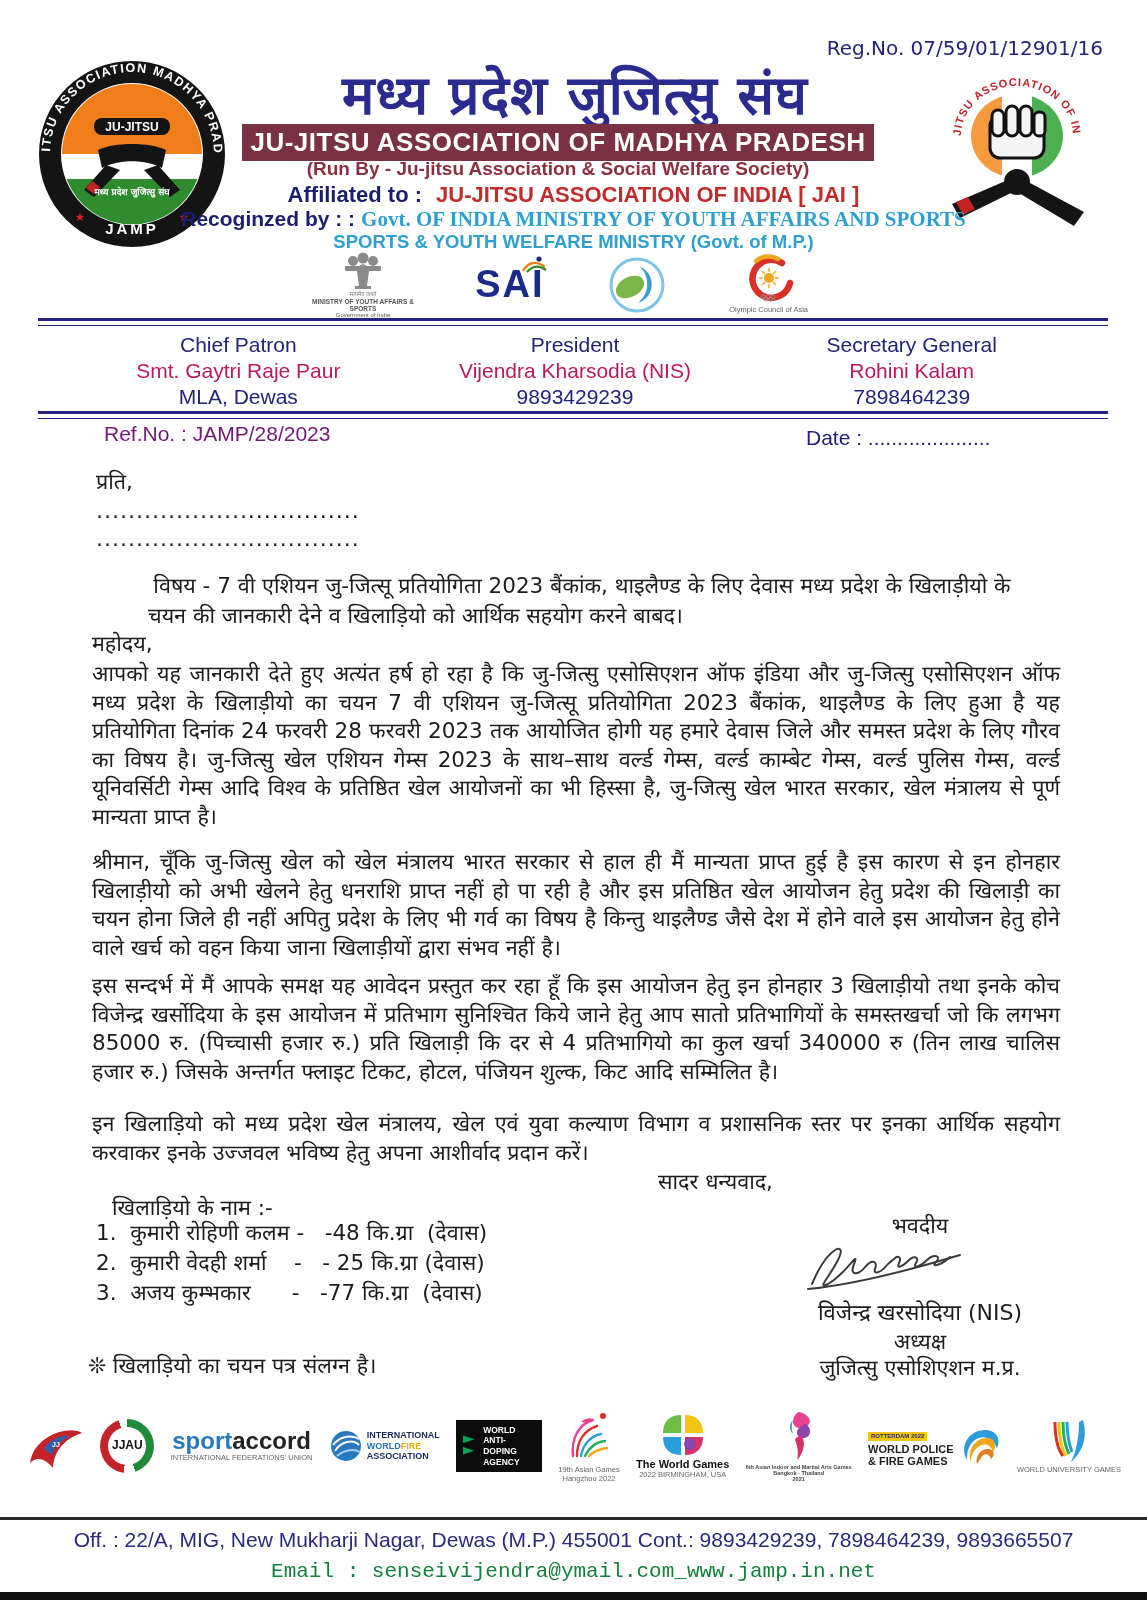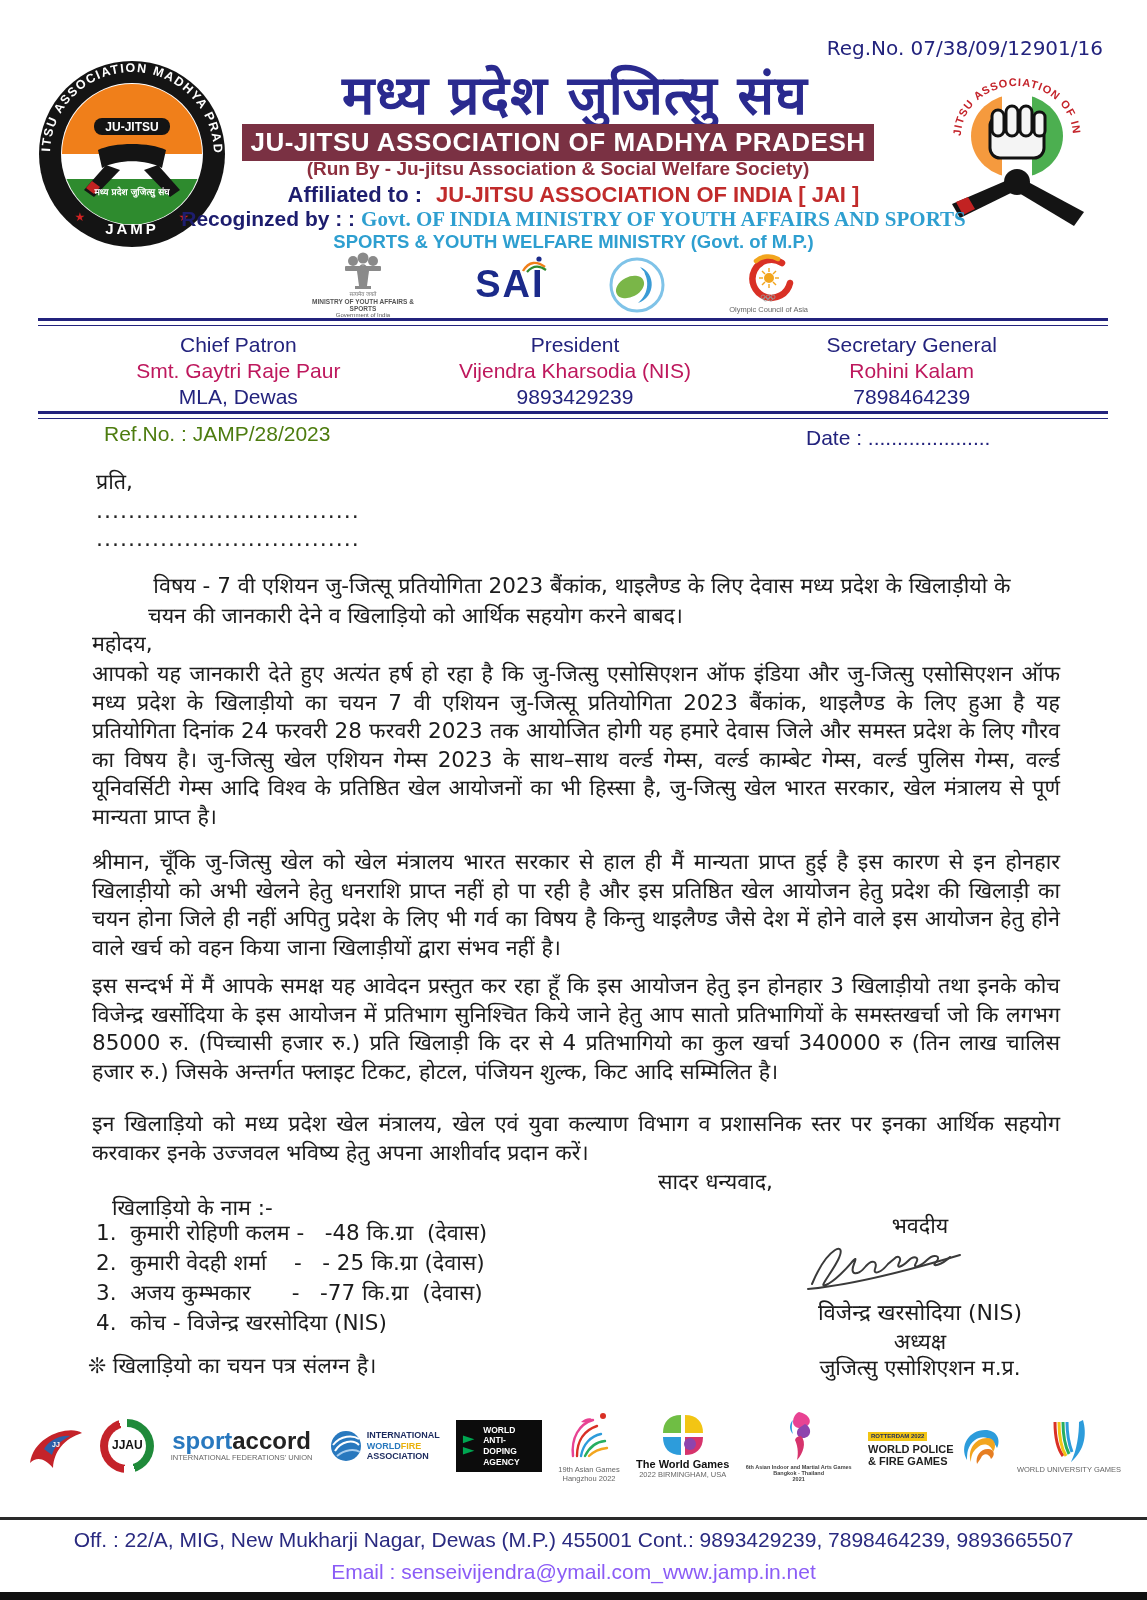--- a/index.html
+++ b/index.html
@@ -37,21 +37,21 @@
   
   .rule-double{left:38px;width:1070px;height:4px;border-top:3px solid #23237d;border-bottom:1px solid #23237d;}
   .r1{top:318px;} .r2{top:411px;}
   
   .officials{top:332px;left:70px;width:1010px;display:flex;font-family:"Liberation Sans",sans-serif;}
   .off-col{flex:1;text-align:center;font-size:21px;line-height:26px;}
   .off-role{color:#23237d;font-weight:400;}
   .off-name{color:#be185d;}
   .off-detail{color:#23237d;}
   
-  .ref-no{top:422px;left:104px;font-size:21px;color:#4d7c0f;font-family:"Liberation Sans",sans-serif;}
+  .ref-no{top:422px;left:104px;font-size:21px;color:#701a75;font-family:"Liberation Sans",sans-serif;}
   .date-lbl{top:426px;left:806px;font-size:21px;color:#23237d;font-family:"Liberation Sans",sans-serif;}
   
   .hi{font-size:21.5px;font-weight:500;color:#1c1c1c;}
   .to-label{top:466px;left:96px;}
   .dots{letter-spacing:1px;font-size:22px;color:#222;}
   .dots1{top:498px;left:96px;} .dots2{top:526px;left:96px;}
   .subject1{top:570px;left:92px;width:980px;text-align:center;}
   .subject2{top:600px;left:148px;width:900px;}
   .salutation{top:628px;left:92px;}
   .para{left:92px;width:968px;text-align:justify;line-height:28.5px;}
@@ -86,30 +86,30 @@
   .wada{width:86px;height:52px;background:#0c0c0c;display:flex;align-items:center;gap:5px;padding:0 5px;box-sizing:border-box;}
   .wada-txt{color:#fff;font-size:8.5px;font-weight:700;line-height:1.25;text-align:left;}
   .wg-cap1{font-size:11px;font-weight:700;color:#111;}
   .wpfg{display:flex;align-items:center;gap:3px;}
   .wpfg-txt{text-align:left;}
   .wpfg-badge{display:inline-block;background:#f2c514;color:#1b2a5e;font-size:6px;font-weight:700;padding:1px 3px;}
   .wpfg-main{font-size:11px;font-weight:700;color:#1f1f1f;line-height:1.15;}
   .footer-rule{top:1517px;left:0;width:1147px;height:3px;background:#2a2a2a;}
   .address{top:1528px;left:0;width:1147px;text-align:center;font-size:21px;color:#2a2a80;
            font-family:"Liberation Sans",sans-serif;}
-  .email{top:1560px;left:0;width:1147px;text-align:center;font-size:21px;color:#8b5cf6;
-         font-family:Liberation Sans, sans-serif;}
+  .email{top:1560px;left:0;width:1147px;text-align:center;font-size:21px;color:#15803d;
+         font-family:Liberation Mono, monospace;}
   .bottom-bar{top:1592px;left:0;width:1147px;height:8px;background:#101010;}
 </style>
 </head>
 <body>
 
 <div class="page">
 
-  <div class="abs reg-no">Reg.No. 07/38/09/12901/16</div>
+  <div class="abs reg-no">Reg.No. 07/59/01/12901/16</div>
 
   <div class="abs" style="top:58px;left:36px;">
     <svg width="192" height="192" viewBox="0 0 192 192">
       <circle cx="96" cy="96" r="93" fill="#141414"></circle>
       <circle cx="96" cy="96" r="71" fill="#ffffff"></circle>
       <path d="M26 96 A70 70 0 0 1 166 96 Z" fill="#f07f1a"></path>
       <path d="M30.5 121 A70 70 0 0 0 161.5 121 Z" fill="#2e8b2e"></path>
       <rect x="58" y="60" width="76" height="17" rx="8" fill="#141414"></rect>
       <text x="96" y="73" font-size="12" font-weight="bold" fill="#ffffff" text-anchor="middle" font-family="Liberation Sans,sans-serif">JU-JITSU</text>
       <path d="M62 92 C78 84 114 84 130 92 L126 110 C110 101 82 101 66 110 Z" fill="#141414"></path>
@@ -270,21 +270,20 @@
   <div class="abs hi para p3">इस सन्दर्भ में मैं आपके समक्ष यह आवेदन प्रस्तुत कर रहा हूँ कि इस आयोजन हेतु इन होनहार 3 खिलाड़ीयो तथा इनके कोच विजेन्द्र खर्सोदिया  के इस आयोजन में प्रतिभाग सुनिश्चित किये जाने हेतु आप सातो प्रतिभागियों के समस्तखर्चा जो कि लगभग 85000 रु. (पिच्चासी हजार रु.) प्रति खिलाड़ी कि दर से 4 प्रतिभागियो का कुल खर्चा 340000 रु (तिन लाख चालिस हजार रु.) जिसके अन्तर्गत फ्लाइट टिकट, होटल, पंजियन शुल्क, किट आदि सम्मिलित है।</div>
   <div class="abs hi para p4">इन खिलाड़ियो को मध्य प्रदेश खेल मंत्रालय, खेल एवं युवा कल्याण विभाग व  प्रशासनिक स्तर पर इनका  आर्थिक सहयोग करवाकर  इनके उज्जवल भविष्य हेतु अपना आशीर्वाद प्रदान करें।</div>
 
   <div class="abs hi thanks">सादर धन्यवाद,</div>
 
   <div class="abs hi players-heading">खिलाड़ियो के नाम :-</div>
   <div class="abs hi players">
     <div class="player-line">1.  कुमारी रोहिणी कलम -   -48 कि.ग्रा  (देवास)</div>
     <div class="player-line">2.  कुमारी वेदही शर्मा    -   - 25 कि.ग्रा (देवास)</div>
     <div class="player-line">3.  अजय कुम्भकार      -   -77 कि.ग्रा  (देवास)</div>
-    <div class="player-line">4.  कोच - विजेन्द्र खरसोदिया (NIS)</div>
   </div>
   <div class="abs hi note">❊ खिलाड़ियो का चयन पत्र संलग्न है।</div>
 
   <div class="abs hi sign-col closing">भवदीय</div>
   <div class="abs signature">
     <svg width="170" height="62" viewBox="0 0 170 62">
       <path d="M12 52 C28 14 48 8 38 28 C30 44 16 58 28 52 C46 42 60 16 54 32 C49 44 58 44 66 34 C72 27 78 29 75 37 C73 43 81 41 88 32 L94 27 C98 23 102 25 99 31 C96 37 102 35 108 29 C114 23 120 25 116 31 C112 37 120 35 127 28 C134 21 142 24 136 30 C130 36 142 33 150 25" stroke="#3a3a3a" stroke-width="2" fill="none" stroke-linecap="round"></path>
       <path d="M8 57 C52 53 110 38 160 23" stroke="#3a3a3a" stroke-width="2" fill="none" stroke-linecap="round"></path>
     </svg>
   </div>

